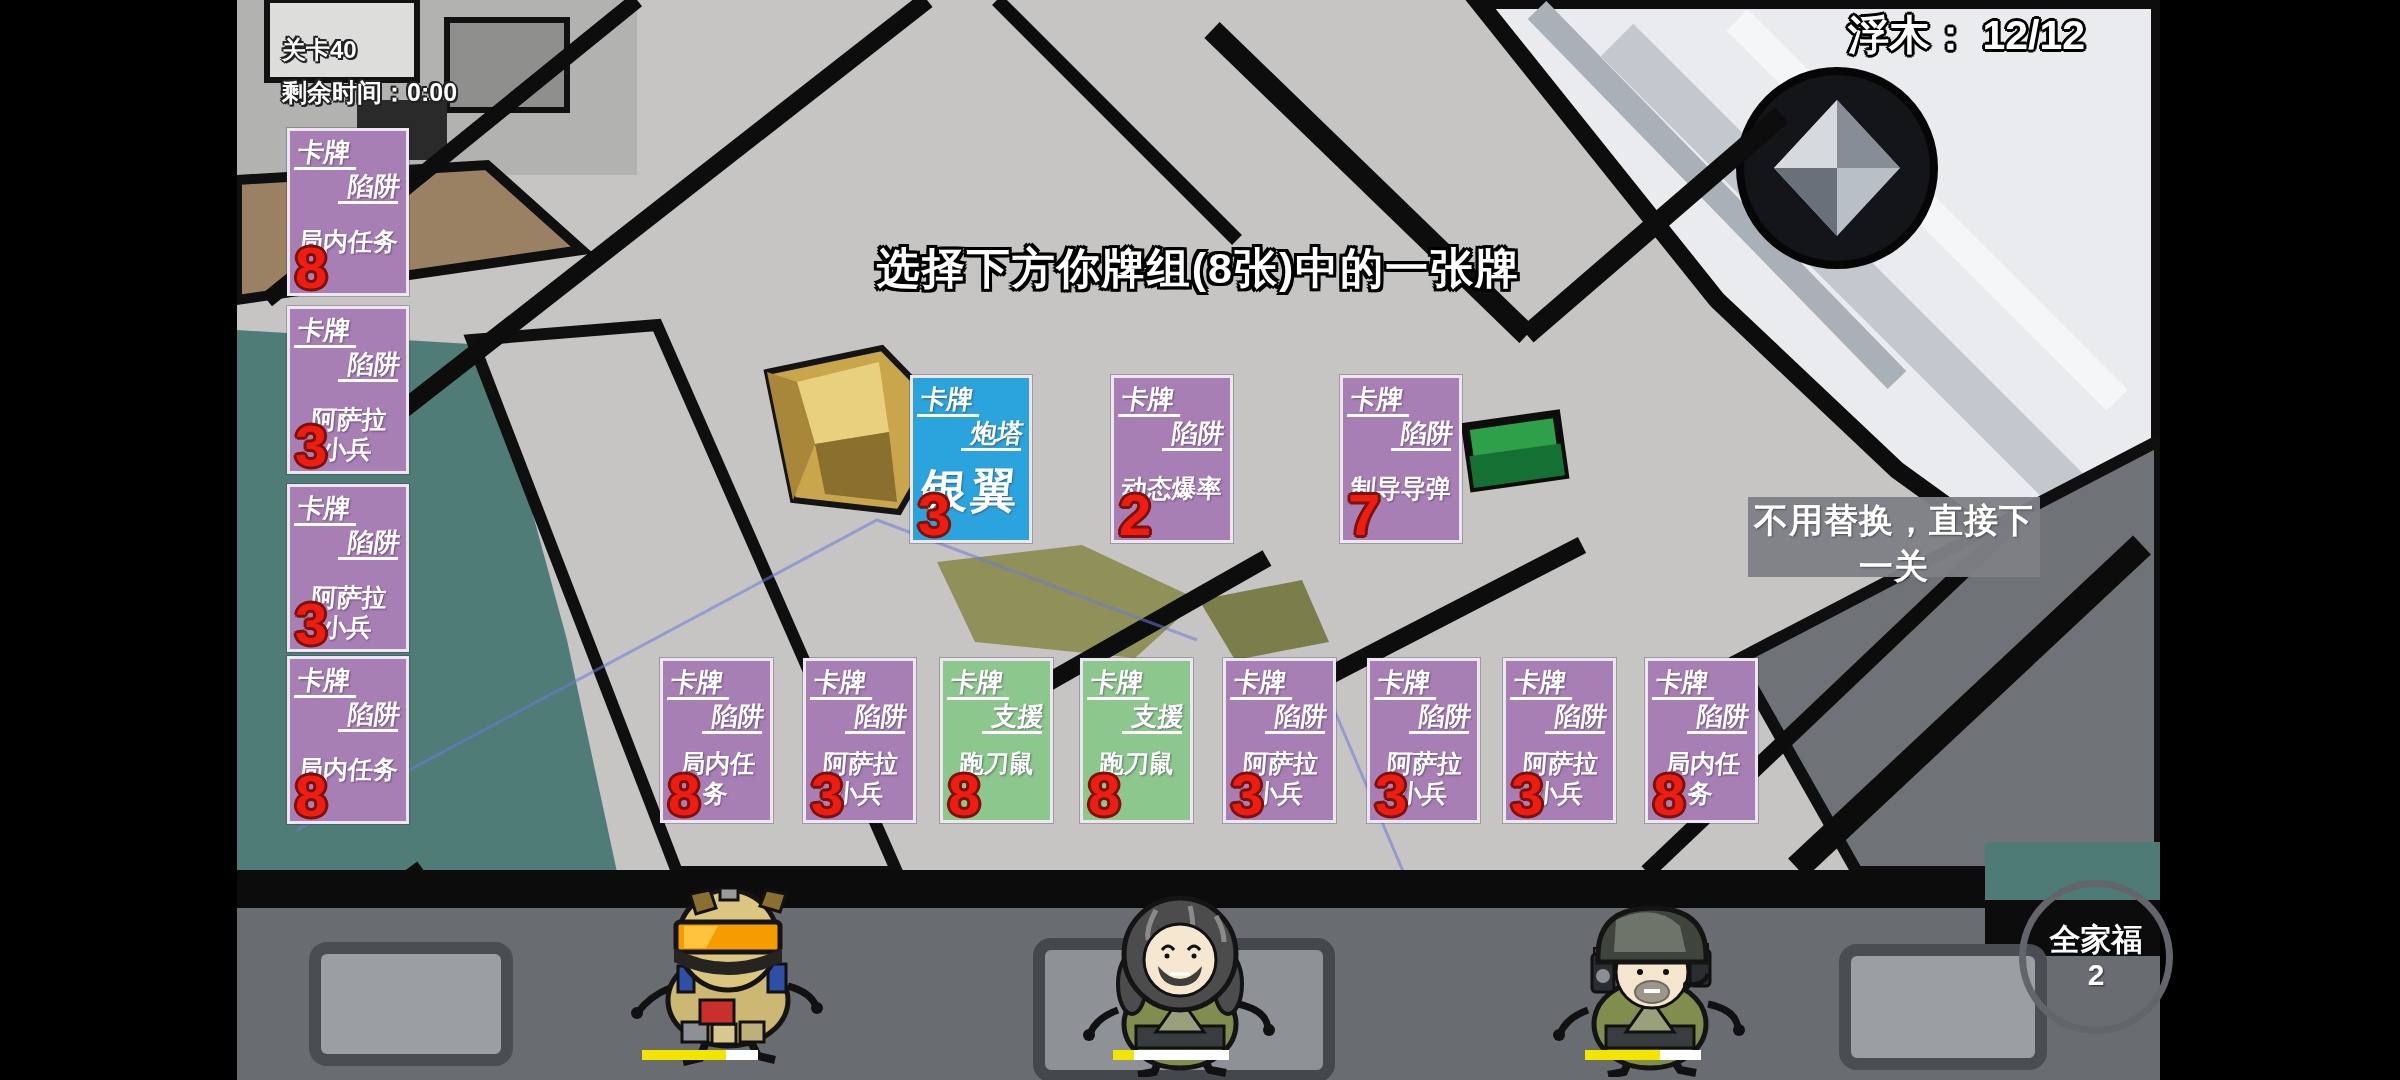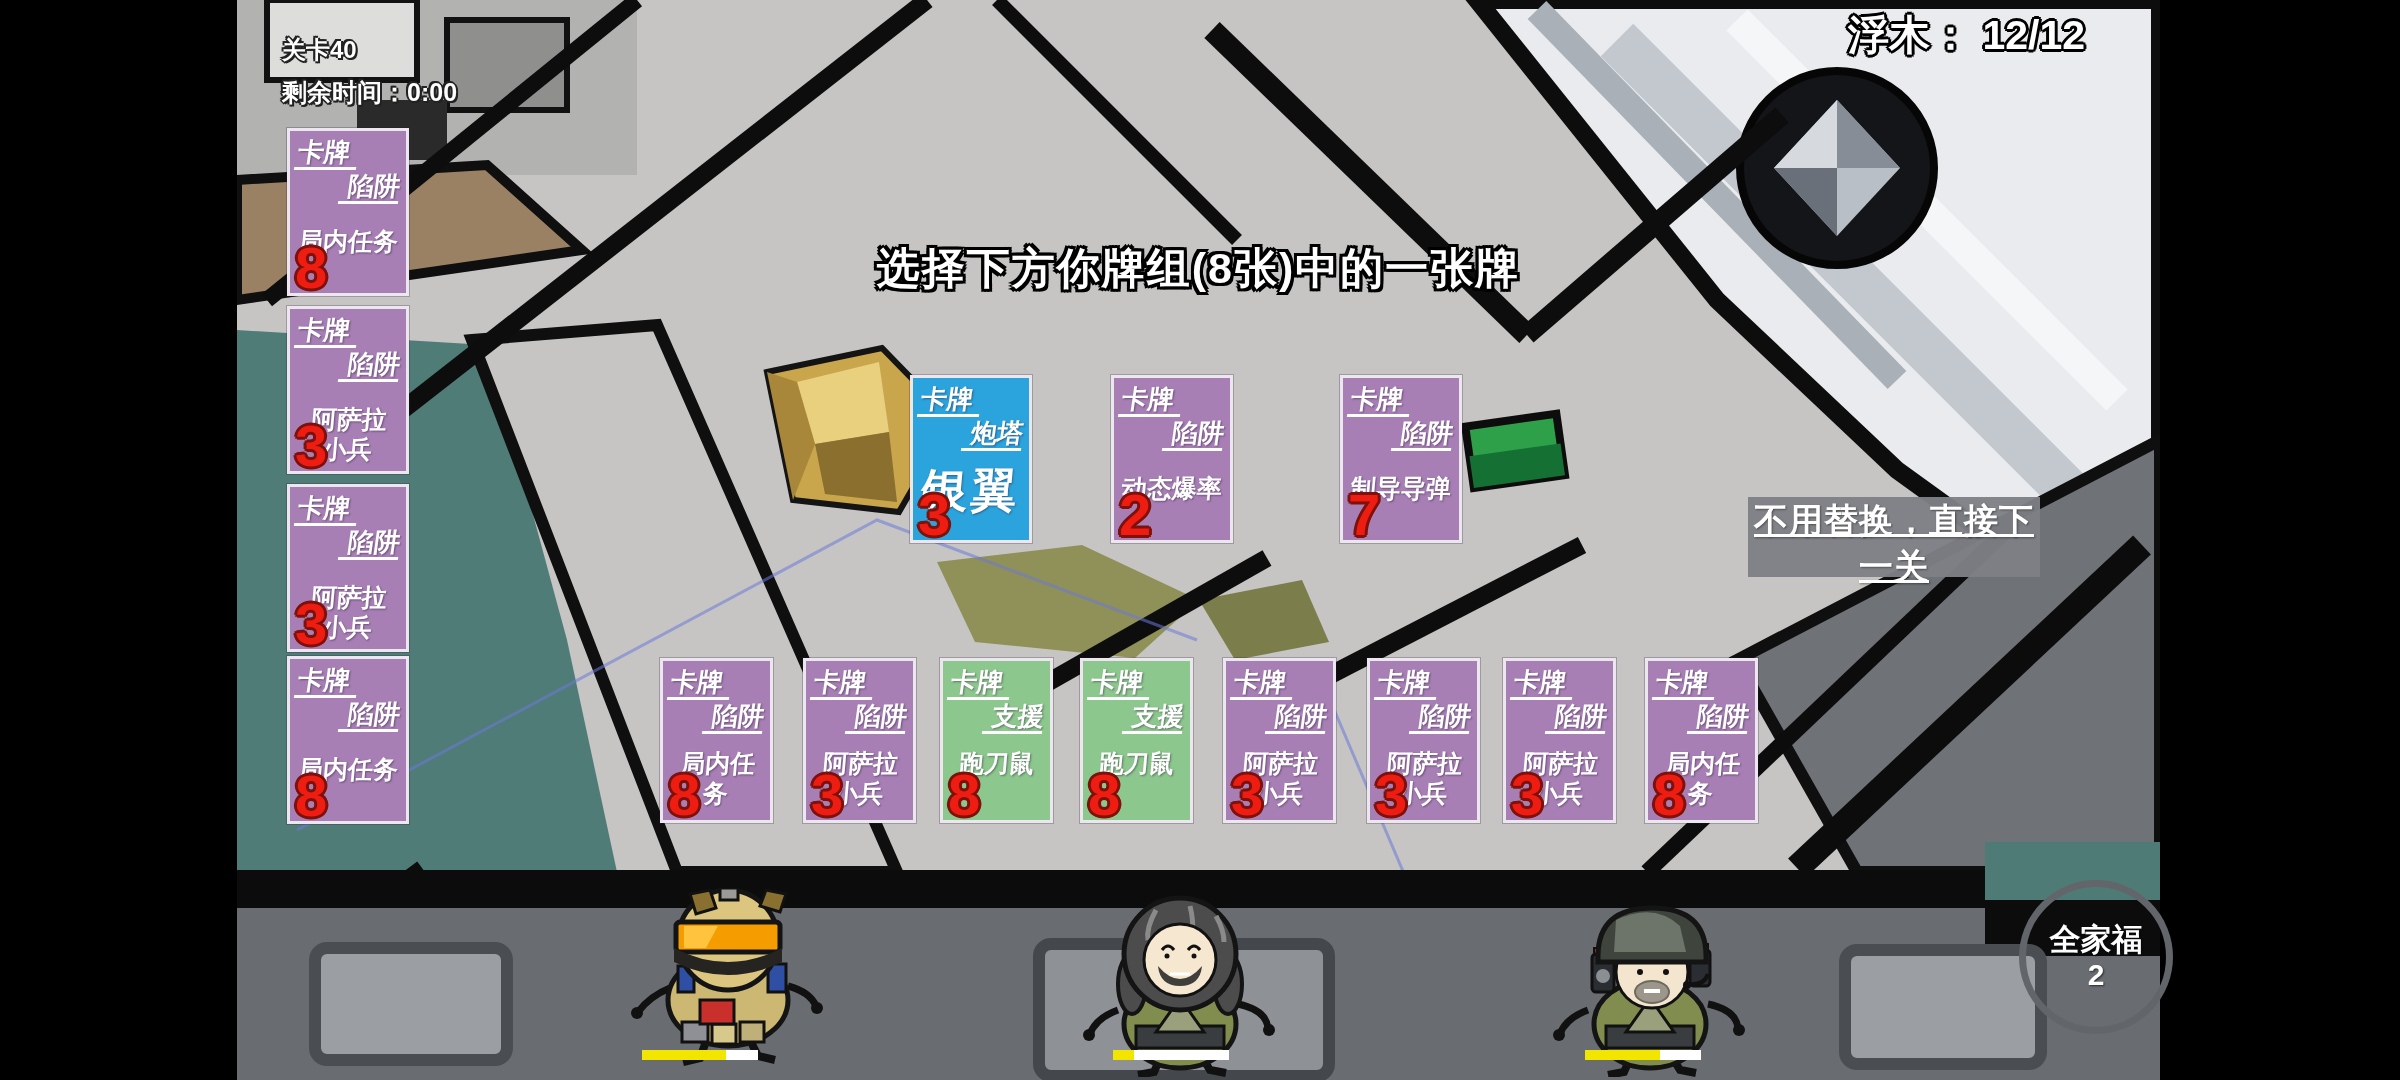--- a/index.html
+++ b/index.html
@@ -41,21 +41,21 @@
   .ccost{position:absolute;left:5px;bottom:-4px;font-size:58px;font-weight:bold;line-height:1;
          color:#ee1c11;
          text-shadow:3px 0 #7c120b,-3px 0 #7c120b,0 3px #7c120b,0 -3px #7c120b,
                      2px 2px #7c120b,-2px -2px #7c120b,2px -2px #7c120b,-2px 2px #7c120b;}
 
   
   .skip-btn{position:absolute;left:1511px;top:497px;width:292px;height:80px;
             background:rgba(126,128,133,.96);border:none;cursor:pointer;
             color:#fff;font-weight:bold;font-size:34px;letter-spacing:1px;
             font-family:"Liberation Sans","DejaVu Sans",sans-serif;
-            text-shadow:1px 1px 2px rgba(0,0,0,.4);text-decoration:underline;}
+            text-shadow:1px 1px 2px rgba(0,0,0,.4);}
 
   
   .family-btn{position:absolute;left:1782px;top:880px;width:154px;height:154px;border-radius:50%;
               border:7px solid #62666b;box-sizing:border-box;background:transparent;
               display:flex;flex-direction:column;align-items:center;justify-content:center;
               color:#fff;font-weight:bold;cursor:pointer;
               text-shadow:1px 1px 2px rgba(0,0,0,.6);text-align:center;}
   .family-btn .flabel{font-size:31px;line-height:1.15;}
   .family-btn .fcount{font-size:30px;line-height:1.15;}
 

